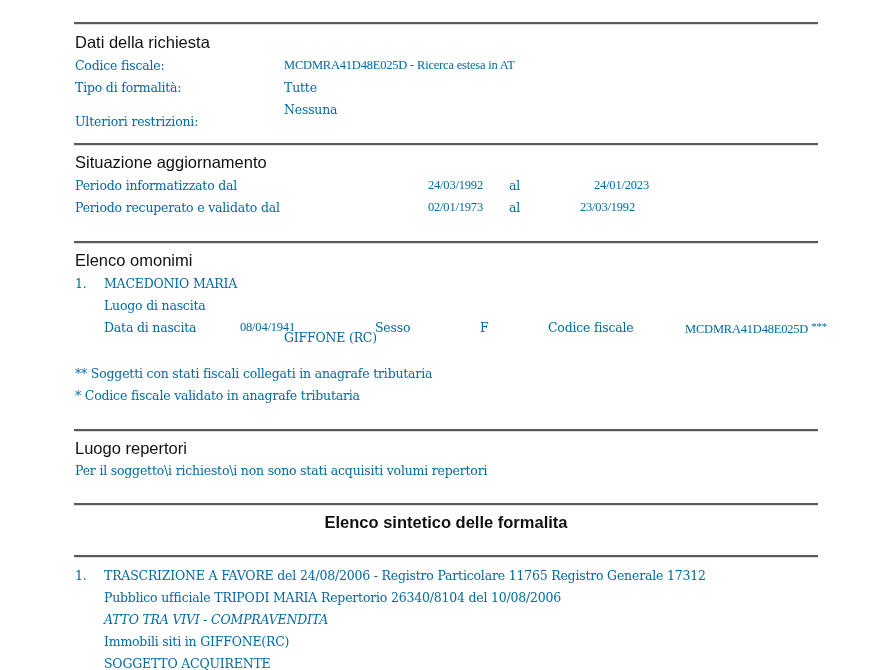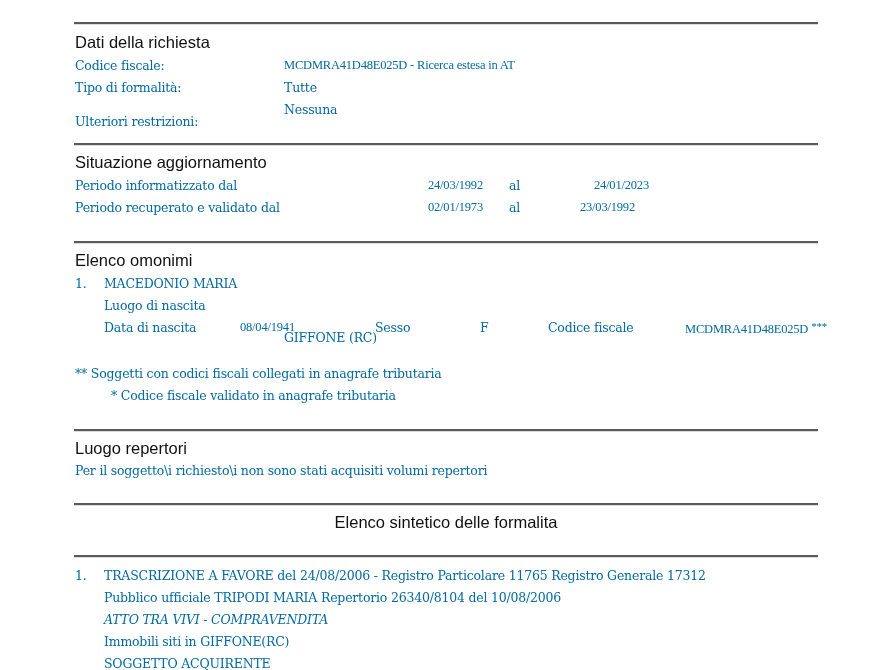--- a/index.html
+++ b/index.html
@@ -36,21 +36,21 @@
       left: 75px;
       font-family: "Liberation Sans", "DejaVu Sans", sans-serif;
       font-size: 16.5px;
       color: #111111;
       white-space: nowrap;
     }
     .heading.center {
       left: 74px;
       width: 744px;
       text-align: center;
-      font-weight: normal;
+      font-weight: bold;
     }
     .txt {
       position: absolute;
       font-size: 12.5px;
       white-space: nowrap;
       color: #0369a1;
       letter-spacing: -0.2px;
     }
     .mono {
       font-family: Liberation Serif, serif;
@@ -101,22 +101,22 @@
     <div class="txt" style="left:284px; top:298px;margin-top:32px;">GIFFONE (RC)</div>
 
     <div class="txt" style="left:104px; top:320px;">Data di nascita</div>
     <div class="txt mono" style="left:240px; top:320px;">08/04/1941</div>
     <div class="txt" style="left:375px; top:320px;">Sesso</div>
     <div class="txt" style="left:480px; top:320px;">F</div>
     <div class="txt" style="left:548px; top:320px;">Codice fiscale</div>
     <div class="txt mono" style="left:685px; top:320px;"><span>MCDMRA41D48E025D</span> <span class="stars">***</span></div>
   </div>
 
-  <div class="txt" style="left:75px; top:366px;">** Soggetti con codici fiscali collegati in anagrafe tributaria</div>
-  <div class="txt" style="left:75px; top:388px;margin-left:36px;">* Codice fiscale validato in anagrafe tributaria</div>
+  <div class="txt" style="left:75px; top:366px;">** Soggetti con stati fiscali collegati in anagrafe tributaria</div>
+  <div class="txt" style="left:75px; top:388px;">* Codice fiscale validato in anagrafe tributaria</div>
 
   <div class="rule" style="top:429px;"></div>
   <div class="heading" style="top:439px;">Luogo repertori</div>
   <div class="txt" style="left:75px; top:463px;">Per il soggetto\i richiesto\i non sono stati acquisiti volumi repertori</div>
 
   <div class="rule" style="top:503px;"></div>
   <div class="heading center" style="top:513px;">Elenco sintetico delle formalita</div>
   <div class="rule" style="top:555px;"></div>
 
   <div>

